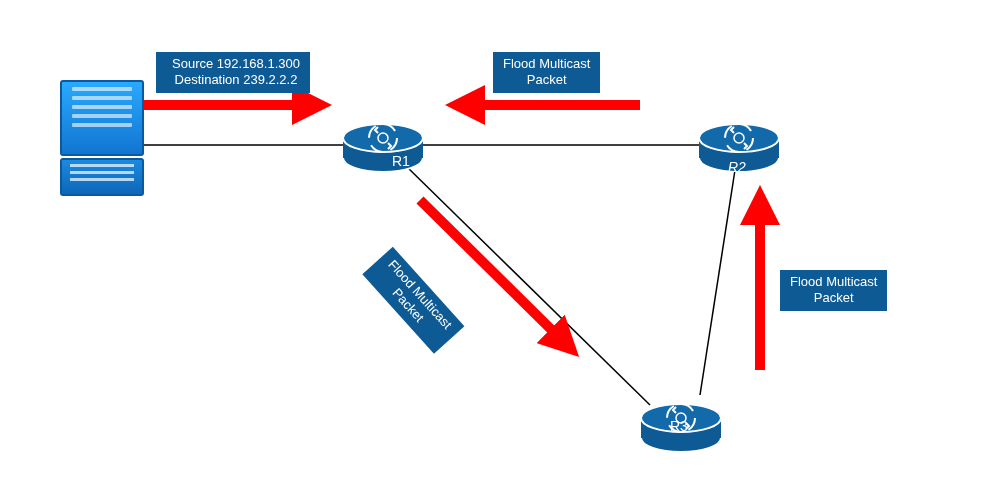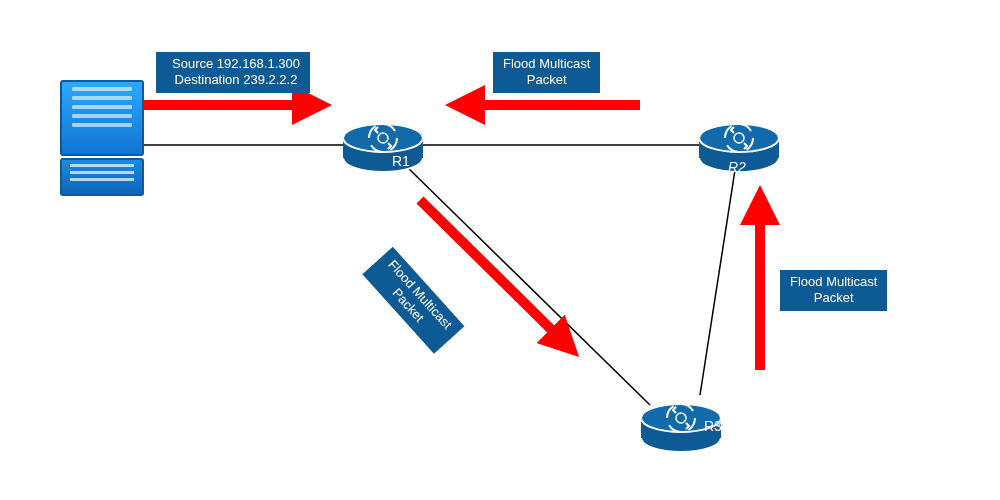--- a/index.html
+++ b/index.html
@@ -134,21 +134,21 @@
 <div class="node-label" style="left:374px; top:153px;margin-left:18px;">R1</div>
 
 <svg class="router" style="left:698px; top:110px;">
     <use href="#router-icon"></use>
   </svg>
 <div class="node-label" style="left:728px; top:159px;font-style:italic;">R2</div>
 
 <svg class="router" style="left:640px; top:390px;">
     <use href="#router-icon"></use>
   </svg>
-<div class="node-label" style="left:670px; top:418px;margin-left:34px;">R3</div>
+<div class="node-label" style="left:670px; top:418px;">R3</div>
 
 <div class="label" style="left:156px; top:52px;padding-left:16px;">
   <span>Source</span>
   <span>192.168.1.300</span><br>
   <span>Destination</span>
   <span>239.2.2.2</span>
 </div>
 
 <div class="label" style="left:493px; top:52px;">
   <span>Flood Multicast<br>Packet</span>

